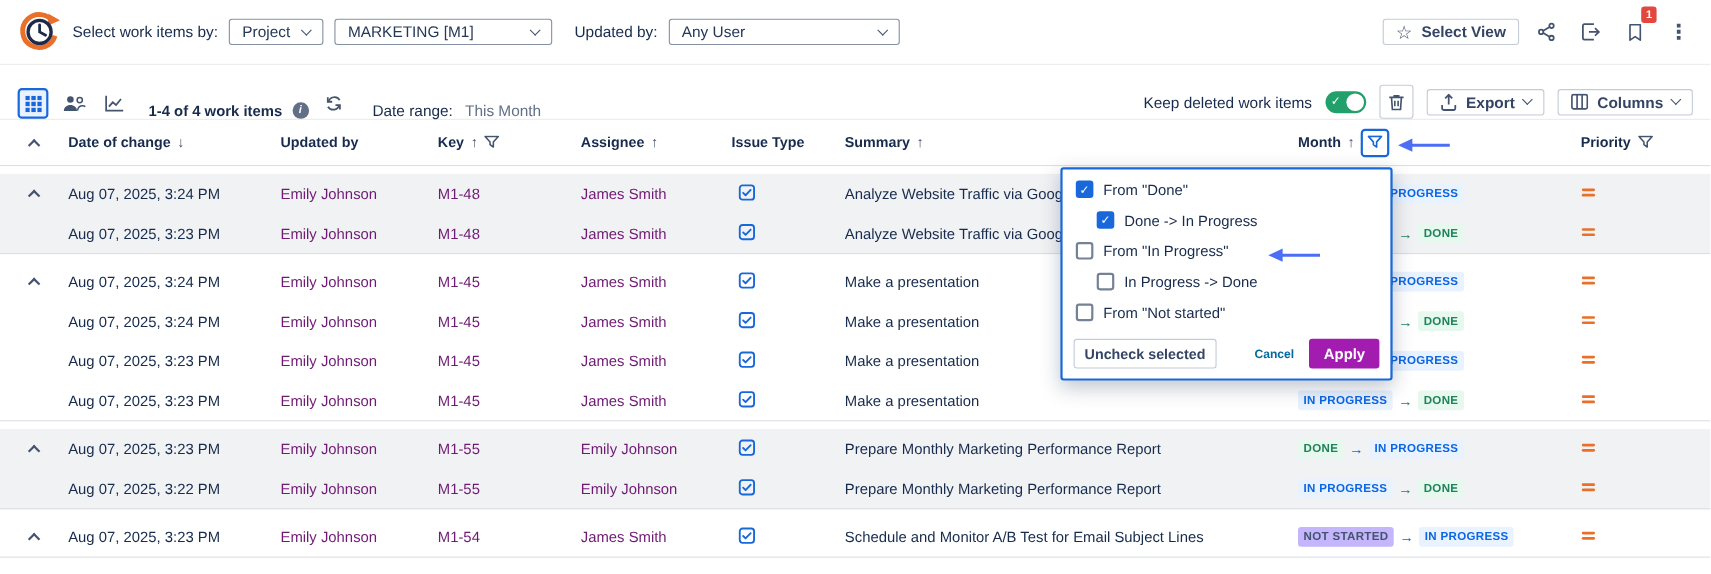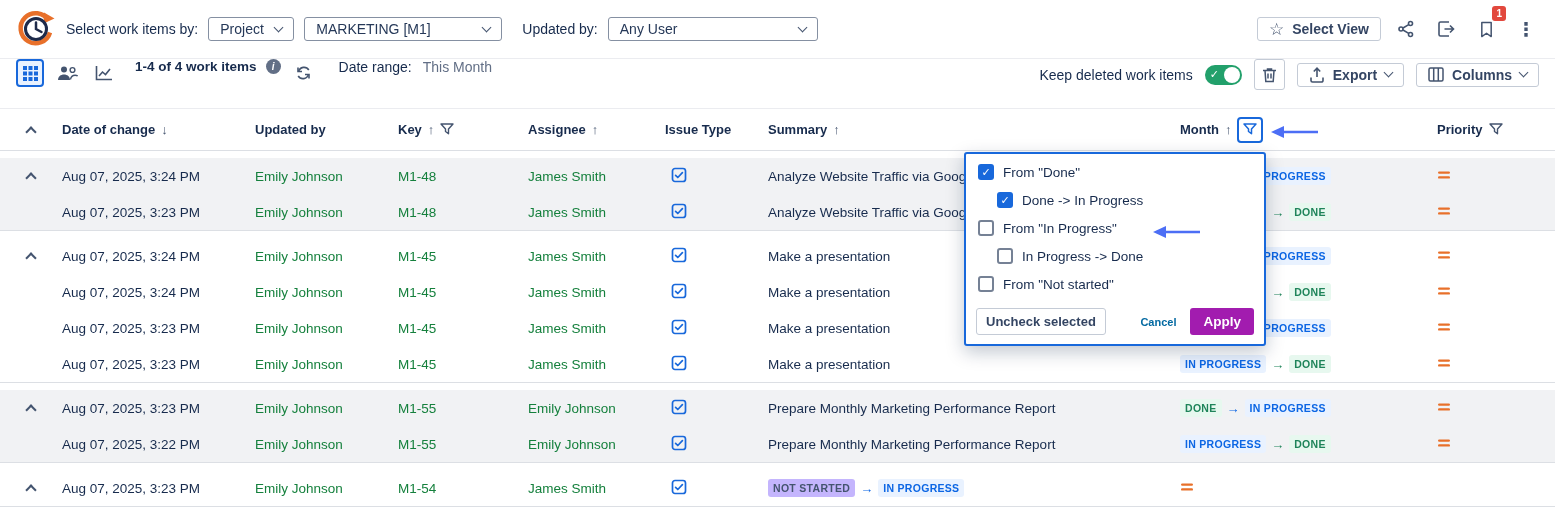--- a/index.html
+++ b/index.html
@@ -22,21 +22,21 @@
          transform:rotate(45deg);margin-top:-4px;flex:0 0 auto}
   .spacer{flex:1}
   .icon-btn{position:relative;display:inline-flex;align-items:center;justify-content:center;
             width:30px;height:30px;cursor:pointer;color:#44546F}
   .badge-red{position:absolute;top:-8px;right:-5px;background:#E2483D;color:#fff;font-size:10px;
              font-weight:700;border-radius:3px;padding:1px 4px;line-height:1.3}
   .kebab{font-size:19px;color:#44546F;font-weight:700}
   .star{font-size:17px;line-height:1;color:#44546F}
 
   
-  .toolbar{display:flex;align-items:flex-start;height:50px;padding:0 16px;gap:9px;border-bottom:1px solid #EBECF0}
+  .toolbar{display:flex;align-items:flex-end;height:50px;padding:0 16px;gap:9px;border-bottom:1px solid #EBECF0}
   .viewbox{width:28px;height:28px;border:2px solid #1868DB;background:#E9F2FF;border-radius:4px;
            display:flex;align-items:center;justify-content:center;cursor:pointer}
   .vicon{width:28px;height:28px;display:flex;align-items:center;justify-content:center;cursor:pointer}
   .count{font-weight:700;font-size:13.5px;margin-left:8px;white-space:nowrap}
   .info{width:15px;height:15px;border-radius:50%;background:#626F86;color:#fff;font-size:10px;font-weight:700;
         display:flex;align-items:center;justify-content:center;font-style:italic;cursor:pointer}
   .dr-label{font-size:14px;margin-left:12px;white-space:nowrap}
   .dateinput{display:flex;align-items:center;justify-content:space-between;width:230px;height:32px;
              border:1px solid #8590A2;border-radius:3px;padding:0 10px;font-size:14px;color:#3b4a66;cursor:pointer}
   .thismonth{color:#626F86;font-size:14px;margin-left:2px;white-space:nowrap}
@@ -56,21 +56,21 @@
   .sort{color:#44546F;font-size:13px;font-weight:700}
   .funnel{display:inline-flex;align-items:center;justify-content:center;cursor:pointer}
   .funnel.active{width:26px;height:26px;border:2px solid #1868DB;border-radius:4px;background:#fff}
   .c-chev{display:flex;justify-content:center;align-items:center}
   .chev{width:8px;height:8px;border-left:2px solid #44546F;border-top:2px solid #44546F;
         transform:rotate(45deg);display:inline-block;cursor:pointer;margin-top:4px}
   .tbody{padding-top:7px}
   .group{border-bottom:1px solid #DCDFE4;margin-bottom:7px}
   .group.shaded{background:#F1F2F4}
   .trow{height:36px;font-size:13.5px}
-  .link{color:#15803d;cursor:pointer;text-decoration:none}
+  .link{color:#701a75;cursor:pointer;text-decoration:none}
   .c-sum{white-space:nowrap;overflow:hidden}
   .c-type{padding-left:6px}
   .c-status{display:flex;align-items:center;gap:5px;white-space:nowrap}
   .sbadge{font-size:10.5px;font-weight:700;letter-spacing:.3px;padding:3px 5px;border-radius:3px;white-space:nowrap}
   .tr-arrow{font-weight:700;font-size:13px}
   .ticon,.picon{display:inline-flex;align-items:center}
 
   
   .popup{position:absolute;left:964px;top:152px;width:302px;background:#fff;border:2px solid #1868DB;
          border-radius:3px;box-shadow:0 6px 18px rgba(9,30,66,.25);z-index:20}
@@ -497,20 +497,21 @@
             <div class="cell">Aug 07, 2025, 3:23 PM</div>
             <div class="cell"><a class="link">Emily Johnson</a></div>
             <div class="cell"><a class="link">M1-54</a></div>
             <div class="cell"><a class="link">James Smith</a></div>
             <div class="cell c-type"><span class="ticon">
                 <svg width="16" height="16" viewBox="0 0 16 16">
                   <rect x="1.5" y="1.5" width="13" height="13" rx="2.5" fill="none" stroke="#1868DB" stroke-width="1.7"></rect>
                   <path d="M4.6 8.3l2.2 2.2 4.6-4.8" fill="none" stroke="#1868DB" stroke-width="1.7" stroke-linecap="round" stroke-linejoin="round"></path>
                 </svg>
               </span></div>
+            <div class="cell c-sum">Schedule and Monitor A/B Test for Email Subject Lines</div>
             <div class="cell c-status">
               <span class="sbadge" style="background: #c4b5fd; color: rgb(68, 84, 111);">NOT STARTED</span>
               <span class="tr-arrow" style="color: rgb(12, 102, 228);">→</span>
               <span class="sbadge" style="background: rgb(233, 242, 255); color: rgb(12, 102, 228);">IN PROGRESS</span>
             </div>
             <div class="cell"><span class="picon">
                 <svg width="14" height="14" viewBox="0 0 14 14">
                   <rect x="1" y="3.4" width="12" height="2.4" rx="1.2" fill="#E8702A"></rect>
                   <rect x="1" y="8.2" width="12" height="2.4" rx="1.2" fill="#E8702A"></rect>
                 </svg>

